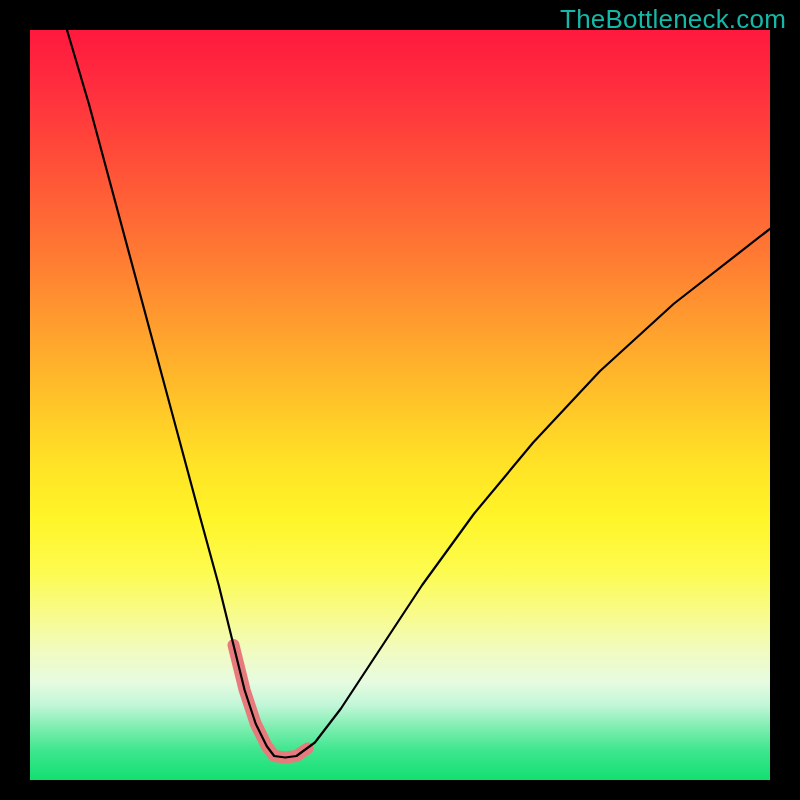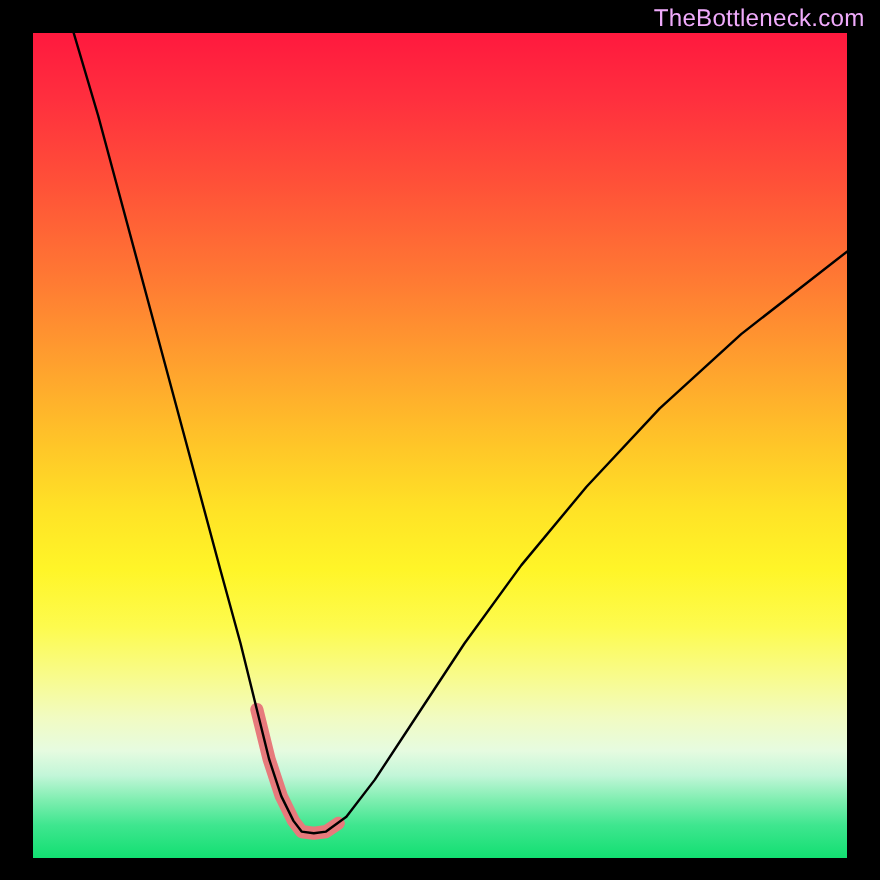--- a/index.html
+++ b/index.html
@@ -16,22 +16,22 @@
     top: 0;
     left: 0;
     width: 800px;
     height: 800px;
     background: #000;
   }
   .watermark {
     position: absolute;
     top: 4px;
     right: 14px;
-    color: #f0abfc;
-    font-size: 22px;
+    color: #14b8a6;
+    font-size: 26px;
     letter-spacing: 0.2px;
     font-weight: 400;
     z-index: 5;
   }
   .plot-wrap {
     position: absolute;
     top: 30px;
     left: 30px;
     width: 740px;
     height: 750px;

